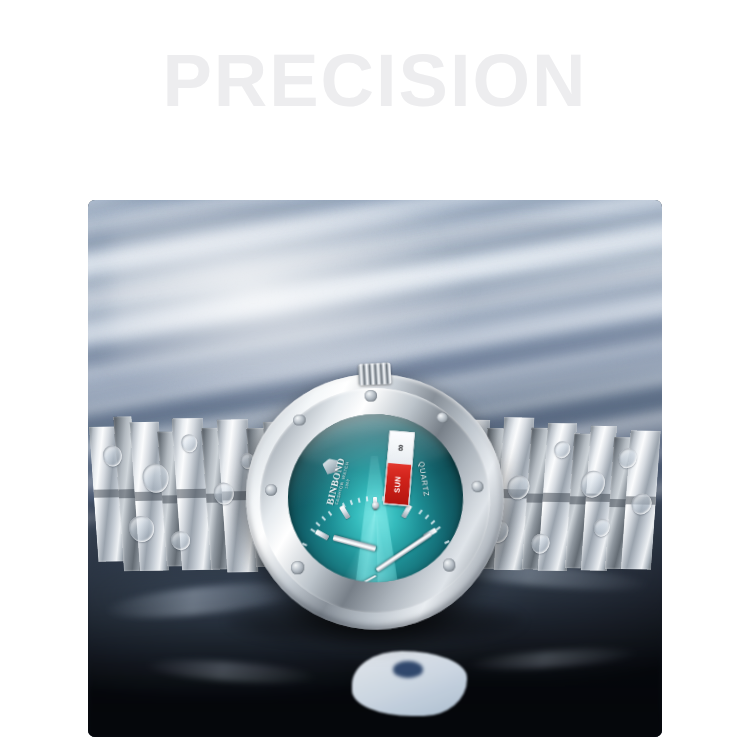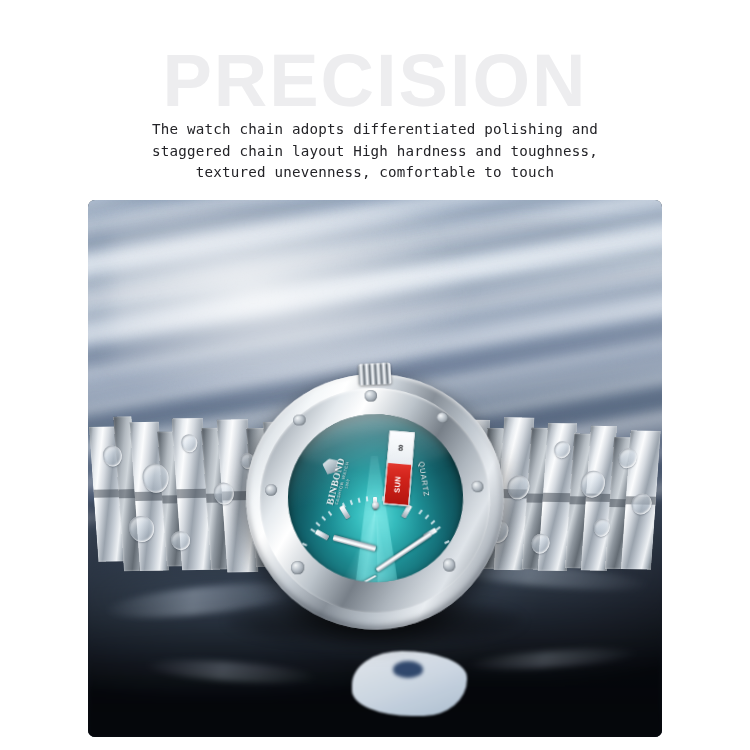--- a/index.html
+++ b/index.html
@@ -548,25 +548,20 @@
   }
 </style>
 </head>
 <body>
 
 <div class="header">
 
   <div class="watermark">PRECISION</div>
 
 
-  <div class="subcopy">
-    <span class="sc-line">The watch chain adopts differentiated polishing and</span>
-    <span class="sc-line">staggered chain layout High hardness and toughness,</span>
-    <span class="sc-line">textured unevenness, comfortable to touch</span>
-  </div>
 </div>
 
 <div class="photo">
 
   <div class="bg-base"></div>
   <div class="bg-ripples"></div>
   <div class="bg-ripples2"></div>
   <div class="bg-glow"></div>
   <div class="bg-dark-wet"></div>
 

